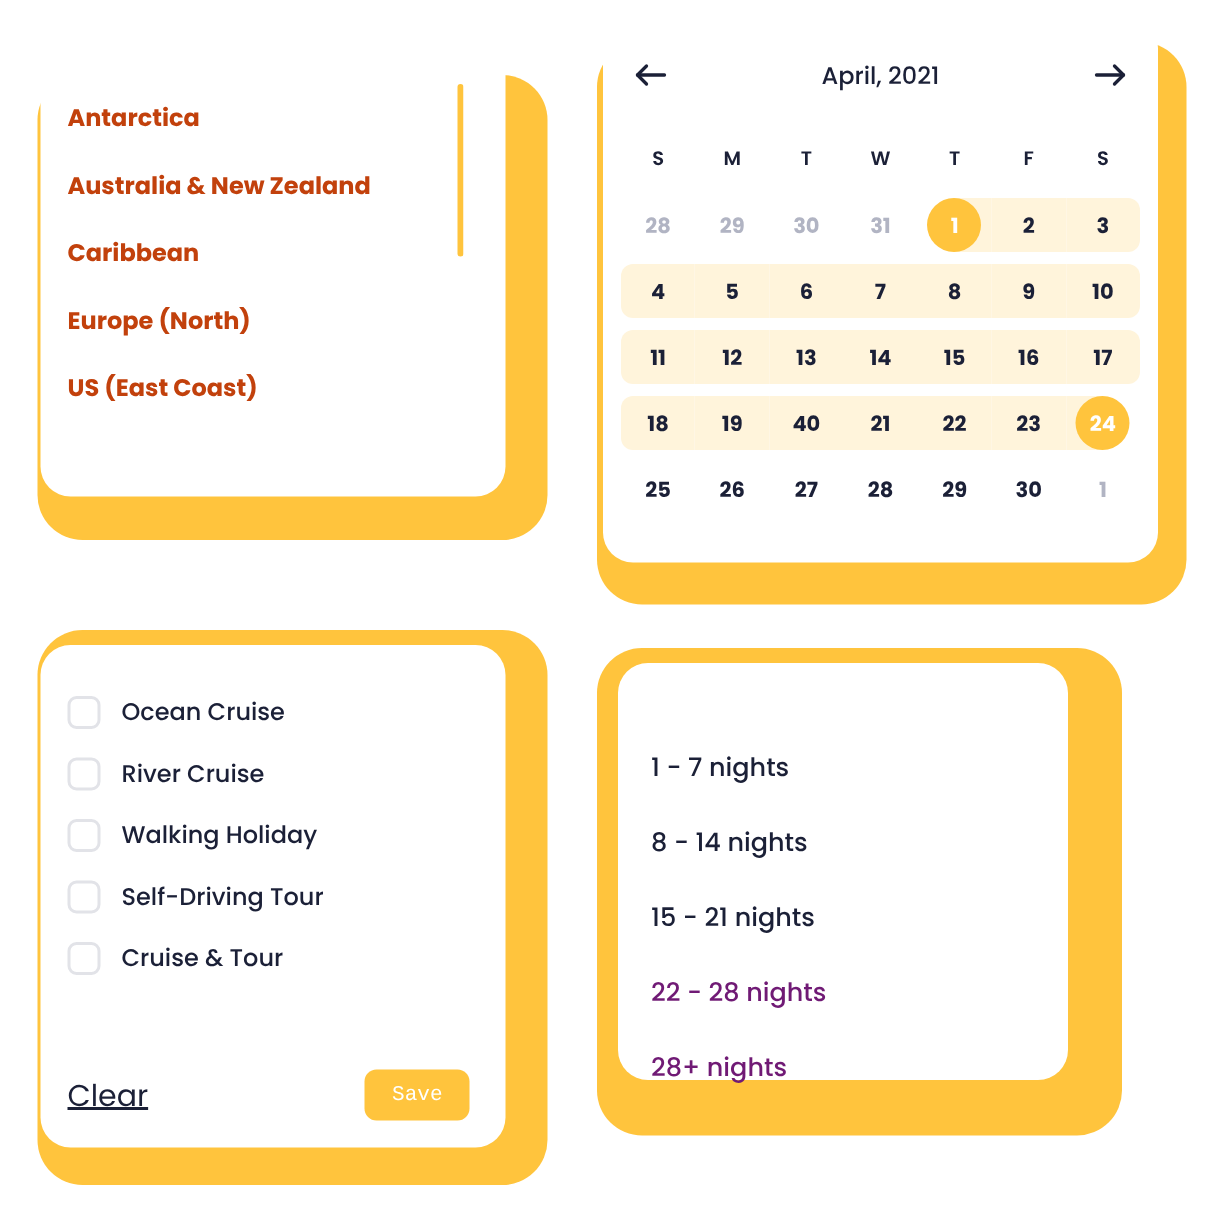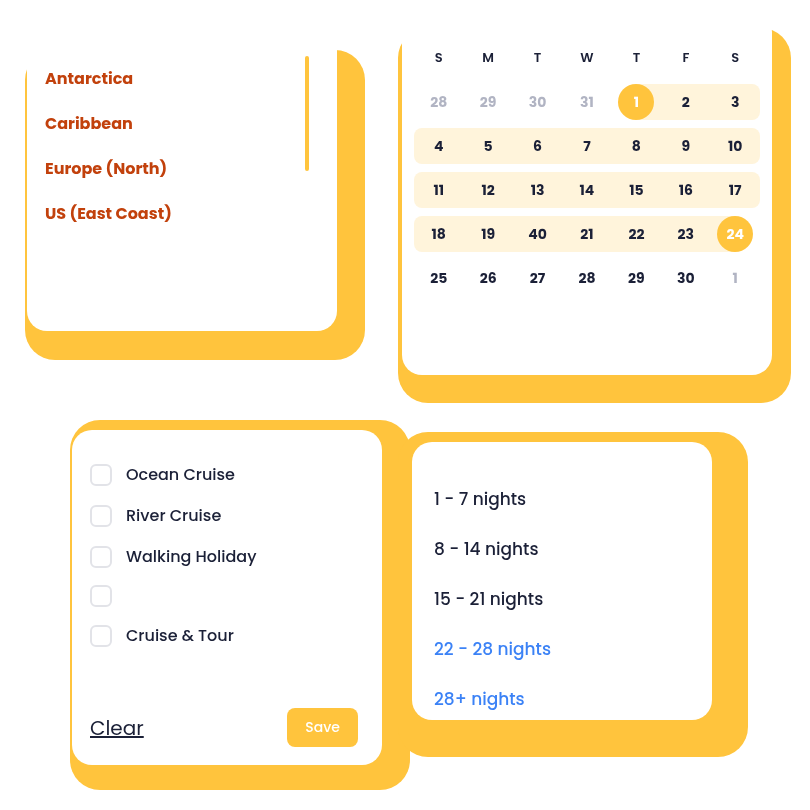--- a/index.html
+++ b/index.html
@@ -28,59 +28,75 @@
     .cal-cell { flex:1; height:44px; display:flex; align-items:center; justify-content:center; font-size:14px; font-weight:700; position:relative; }
     .dow { color:#1B2037; font-weight:600; font-size:13px; }
     .day-other { color:#B1B4C3; }
     .day-cur { color:#1B2037; cursor:pointer; }
     .rbg { position:absolute; inset:4px 0; background:#FFF4DB; z-index:0; }
     .sel-circle { position:absolute; width:36px; height:36px; background:#FFC43D; border-radius:50%; z-index:1; }
     .cal-cell span { position:relative; z-index:2; }
     .sel-day { color:#fff !important; }
 
     
-    .types-wrap { left:25px; top:420px; width:340px; height:370px;margin-left:45px; }
+    .types-wrap { left:25px; top:420px; width:340px; height:370px; }
     .types-wrap .shadow { left:0; top:0; width:340px; height:370px; }
     .types-wrap .card { left:2px; top:10px; width:310px; height:335px; padding:24px 24px 18px 18px; display:flex; flex-direction:column; }
     .type-item { display:flex; align-items:center; gap:14px; padding:8px 0; cursor:pointer; }
     .chk { width:22px; height:22px; border:2px solid #E2E3E8; border-radius:6px; flex-shrink:0; }
     .type-label { font-size:16px; font-weight:500; color:#1B2037; }
     .types-footer { margin-top:auto; display:flex; align-items:center; justify-content:space-between; padding-top:10px; }
     .clear { font-size:20px; color:#1B2037; text-decoration:underline; cursor:pointer; }
-    .save-btn { background:#FFC43D; color:#fff; border:none; padding:9px 18px; border-radius:8px; font-size:14px; font-weight:500; cursor:pointer; }
+    .save-btn { background:#FFC43D; color:#fff; border:none; padding:9px 18px; border-radius:8px; font-size:14px; font-weight:500; cursor:pointer;font-family:Liberation Mono, monospace; }
 
     
     .nights-wrap { left:398px; top:432px; width:350px; height:325px; }
     .nights-wrap .shadow { left:0; top:0; width:350px; height:325px; }
-    .nights-wrap .card { left:14px; top:10px; width:300px; height:278px; padding:32px 22px; }
+    .nights-wrap .card { left:14px; top:10px; width:300px; height:278px; padding:44px 22px; }
     .night-item { font-size:17px; font-weight:500; padding:12px 0; cursor:pointer; }
     .night-active { color:#1B2037; }
-    .night-disabled { color:#3b82f6; }
+    .night-disabled { color:#701a75; }
 
     svg { display:block; }
   </style>
 </head>
 <body>
 
 <div class="card-wrap dest-wrap">
   <div class="shadow"></div>
   <div class="card">
     <div class="dest-list" id="dest-list">
       <div class="scrollbar"></div>
     <div class="dest-item">Antarctica</div>
+        <div class="dest-item">Australia &amp; New Zealand</div>
         <div class="dest-item">Caribbean</div>
         <div class="dest-item">Europe (North)</div>
         <div class="dest-item">US (East Coast)</div>
       </div>
   </div>
 </div>
 
 <div class="card-wrap cal-wrap">
   <div class="shadow"></div>
   <div class="card">
+    <div class="cal-header">
+      <div class="cal-nav">
+        <svg width="22" height="16" viewBox="0 0 22 16" fill="none" stroke="#1B2037" stroke-width="2.2" stroke-linecap="round" stroke-linejoin="round">
+            <path d="M20 8H2"></path>
+            <path d="M8 2L2 8l6 6"></path>
+          </svg>
+      </div>
+      <div class="cal-title">April, 2021</div>
+      <div class="cal-nav">
+        <svg width="22" height="16" viewBox="0 0 22 16" fill="none" stroke="#1B2037" stroke-width="2.2" stroke-linecap="round" stroke-linejoin="round">
+            <path d="M2 8h18"></path>
+            <path d="M14 2l6 6-6 6"></path>
+          </svg>
+      </div>
+    </div>
     <div class="cal-grid" id="cal-grid">
         <div class="cal-row">
           <div class="cal-cell dow">
             <span>S</span>
           </div>
           <div class="cal-cell dow">
             <span>M</span>
           </div>
           <div class="cal-cell dow">
             <span>T</span>
@@ -254,20 +270,21 @@
         <div class="type-item">
           <div class="chk"></div>
           <span class="type-label">River Cruise</span>
         </div>
         <div class="type-item">
           <div class="chk"></div>
           <span class="type-label">Walking Holiday</span>
         </div>
         <div class="type-item">
           <div class="chk"></div>
+          <span class="type-label">Self-Driving Tour</span>
         </div>
         <div class="type-item">
           <div class="chk"></div>
           <span class="type-label">Cruise &amp; Tour</span>
         </div>
       </div>
     <div class="types-footer">
       <span class="clear">Clear</span>
       <button class="save-btn">Save</button>
     </div>

